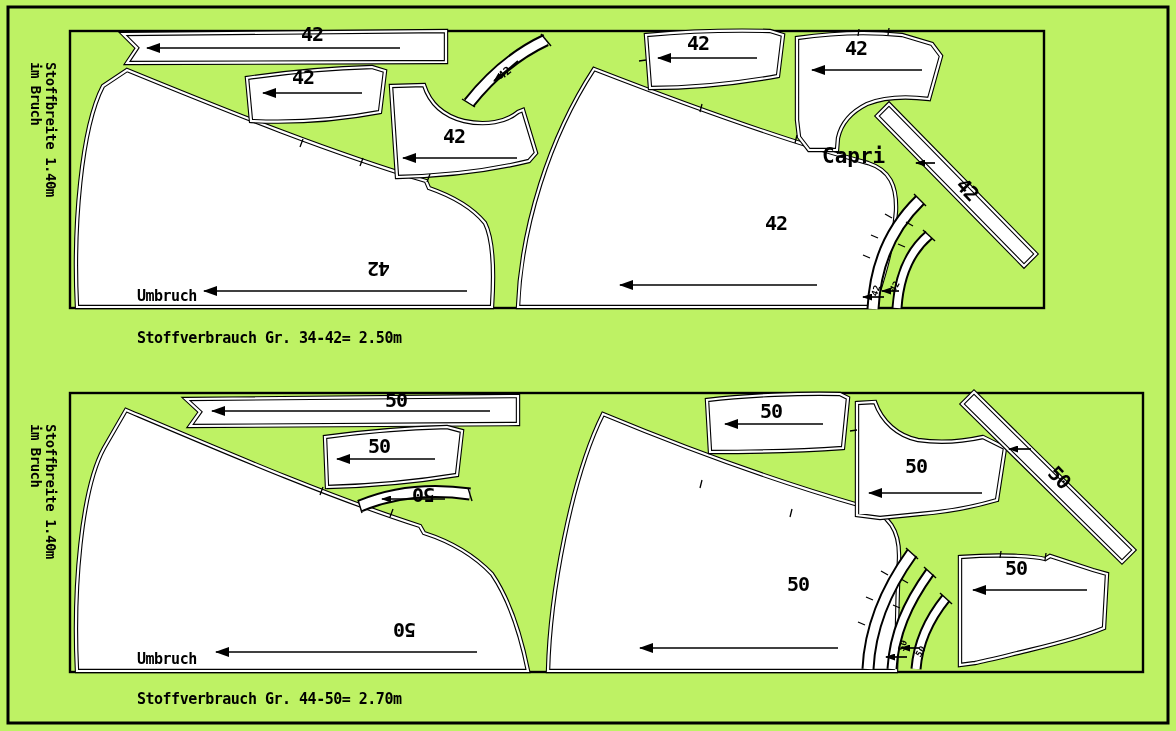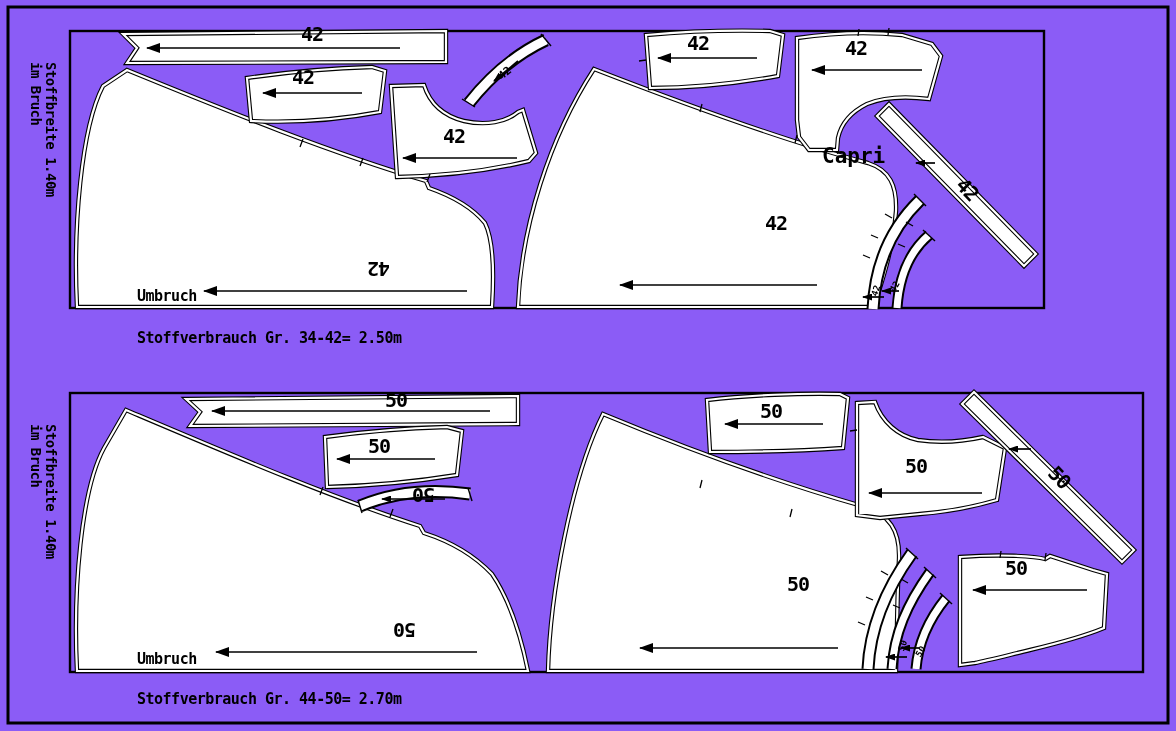--- a/index.html
+++ b/index.html
@@ -1,16 +1,16 @@
 <!DOCTYPE html>
 <html><head>
 <meta charset="utf-8">
 <style>
   html,body{margin:0;padding:0;background:#fff;}
-  .stage{position:relative;width:1176px;height:731px;background:#8b5cf6;overflow:hidden;}
+  .stage{position:relative;width:1176px;height:731px;background:#bef264;overflow:hidden;}
   svg{display:block;position:absolute;left:0;top:0;}
   text{font-family:"DejaVu Sans Mono","Liberation Mono",monospace;font-weight:bold;fill:#000;}
   .box{fill:none;stroke:#000;stroke-width:2.4;}
   .outer{fill:none;stroke:#000;stroke-width:3;}
   
   .po{fill:#fff;stroke:#000;stroke-width:4.4;stroke-linejoin:miter;}
   .pi{fill:none;stroke:#fff;stroke-width:2.2;stroke-linejoin:miter;}
   
   .t13o{fill:none;stroke:#000;stroke-width:13;}
   .t13i{fill:none;stroke:#fff;stroke-width:9;}

